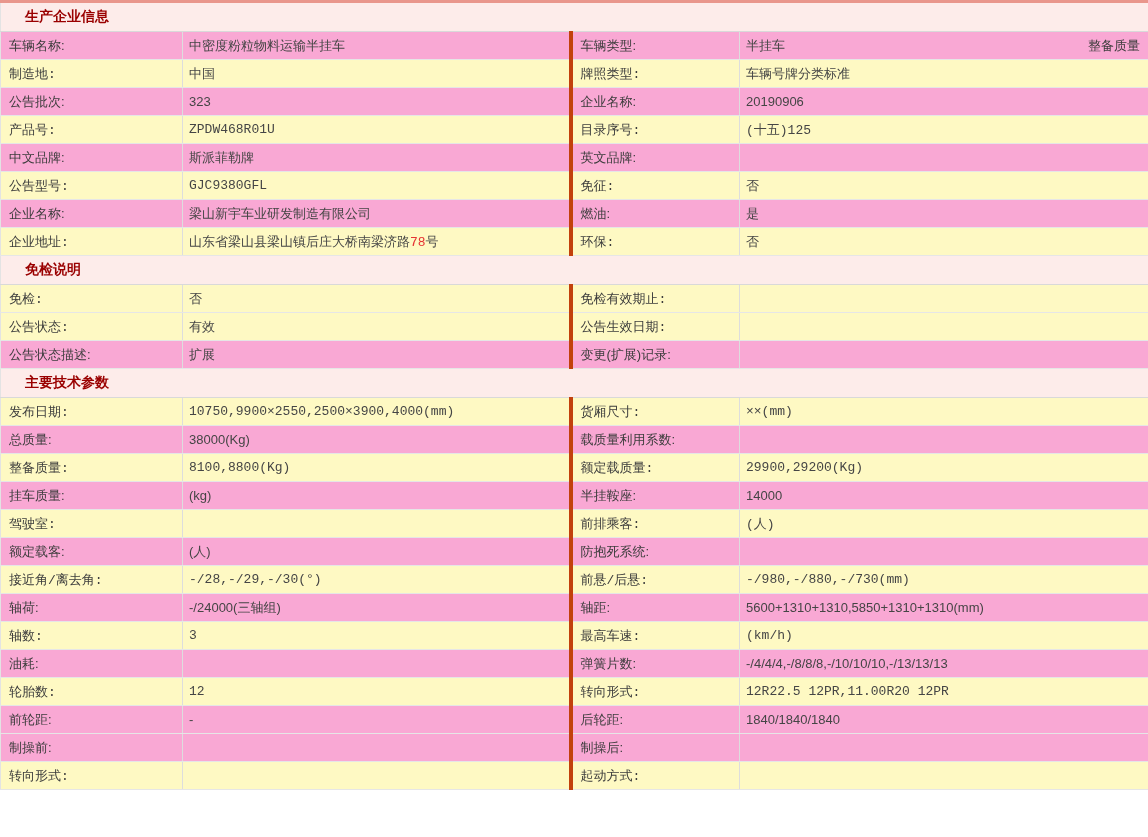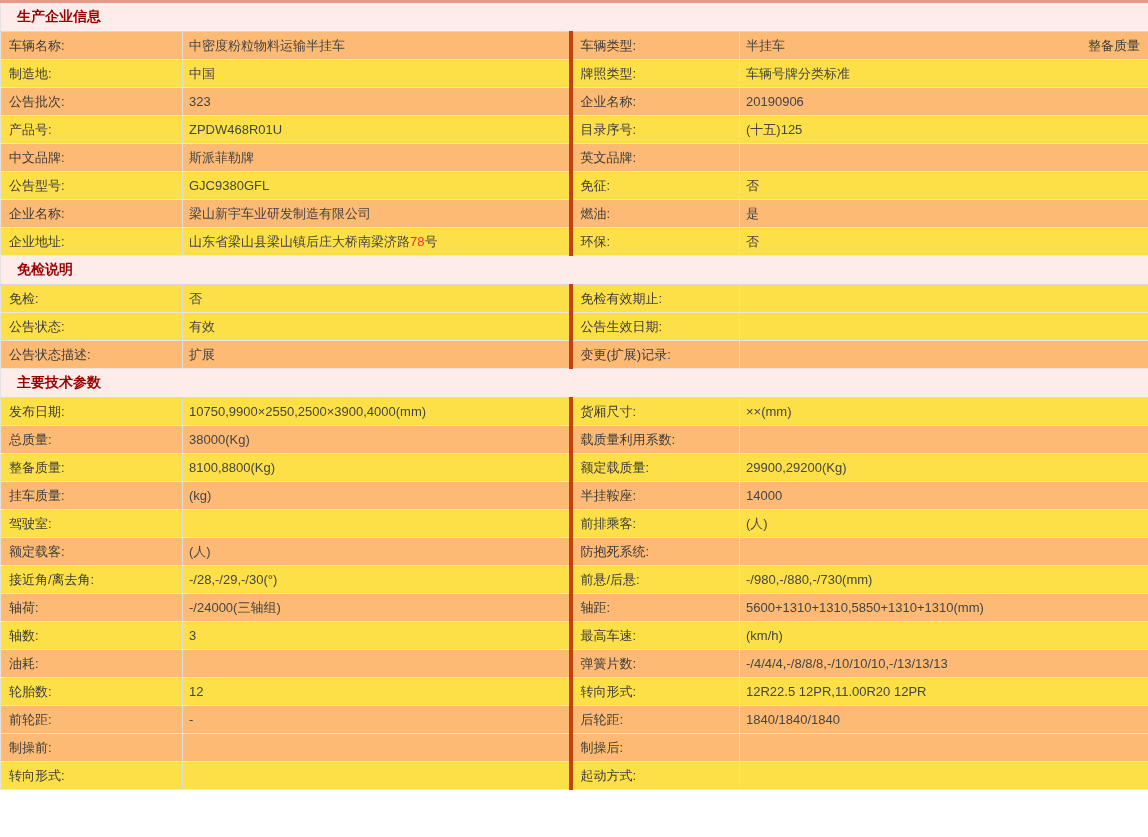--- a/index.html
+++ b/index.html
@@ -1,25 +1,25 @@
 <!DOCTYPE html>
 <html><head>
 <meta charset="utf-8">
 <style>
   html,body{margin:0;padding:0;background:#fff;}
   body{font-family:"Liberation Sans","DejaVu Sans",sans-serif;font-size:13px;color:#404040;}
   .page{width:1148px;}
   table{border-collapse:collapse;table-layout:fixed;width:1148px;border-top:3px solid #e9968c;border-left:1px solid #e3e3e3;border-right:1px solid #cfcfcf;border-bottom:1px solid #e3e3e3;}
   td{height:25px;padding:1px 6px;vertical-align:middle;border-bottom:1px solid #e6e6e6;overflow:hidden;white-space:nowrap;}
-  td.section-title{background:#fdecea;color:#9a0000;font-weight:bold;font-size:14px;height:26px;padding-left:16px;border-bottom:1px solid #d9d9d9;}
+  td.section-title{background:#fdecea;color:#9a0000;font-weight:bold;font-size:14px;height:26px;padding-left:24px;border-bottom:1px solid #d9d9d9;}
   td.label{border-right:1px solid #dddddd;padding-left:8px;color:#3c3c3c;}
   td.value{color:#454545;}
   td.value.v1{border-right:4px solid #c2410c;}
-  tr.alt td.label, tr.alt td.value{background:#fdba74;}
-  tr.plain td.label, tr.plain td.value{background:#fde047;}
+  tr.alt td.label, tr.alt td.value{background:#f9a8d4;}
+  tr.plain td.label, tr.plain td.value{background:#fef9c3;font-family:Liberation Mono, monospace;}
   .hl{color:#e53333;}
   .corner-link{float:right;color:#3c3c3c;cursor:pointer;padding-right:2px;}
 </style>
 </head>
 <body>
 
 <div class="page">
   <table>
     <colgroup>
       <col style="width:182px">

